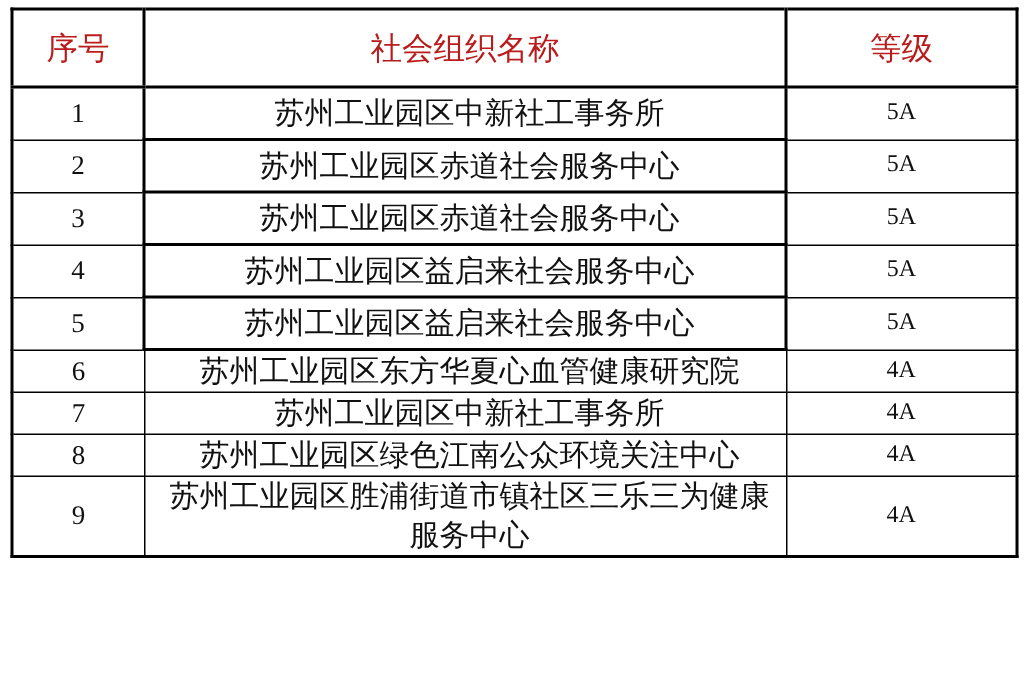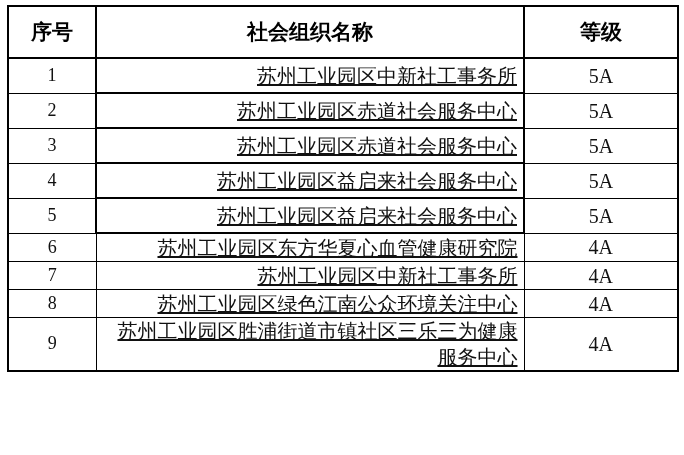--- a/index.html
+++ b/index.html
@@ -26,57 +26,56 @@
     border-collapse: collapse;
     table-layout: fixed;
     border: 2px solid #000000;
   }
   col.c1 { width: 88px; }
   col.c2 { width: 428px; }
   col.c3 { width: 154px; }
 
   th {
     font-family: "Liberation Sans", "DejaVu Sans", sans-serif;
-    font-weight: bold;
+    font-weight: normal;
     font-size: 21px;
     text-align: center;
     vertical-align: middle;
     border: 1px solid #000000;
     border-bottom: 2px solid #000000;
     height: 50px;
     padding: 0;
-    color: #000000;
+    color: #b91c1c;
   }
   th.h-name {
     border-left: 2px solid #000000;
     border-right: 2px solid #000000;
     margin-top: 22px;
   }
 
   td {
     border: 1px solid #000000;
     vertical-align: middle;
     padding: 0;
     font-size: 19px;
     line-height: 1.3;
   }
   td.c-idx {
     text-align: center;
     font-size: 18px;
   }
   td.c-name {
-    text-align: right;
+    text-align: center;
     padding-left: 12px;
     padding-right: 6px;
     font-size: 20px;
-    text-decoration: underline;
   }
   td.c-grade {
     text-align: center;
-    font-size: 20px;
+    font-size: 16px;
   }
 
   
   tr.r-thick td.c-name {
     border: 2px solid #000000;
   }
 
   tr.h35 td { height: 33px; }
   tr.h29 td { height: 27px; }
   tr.h53 td { height: 51px; }

